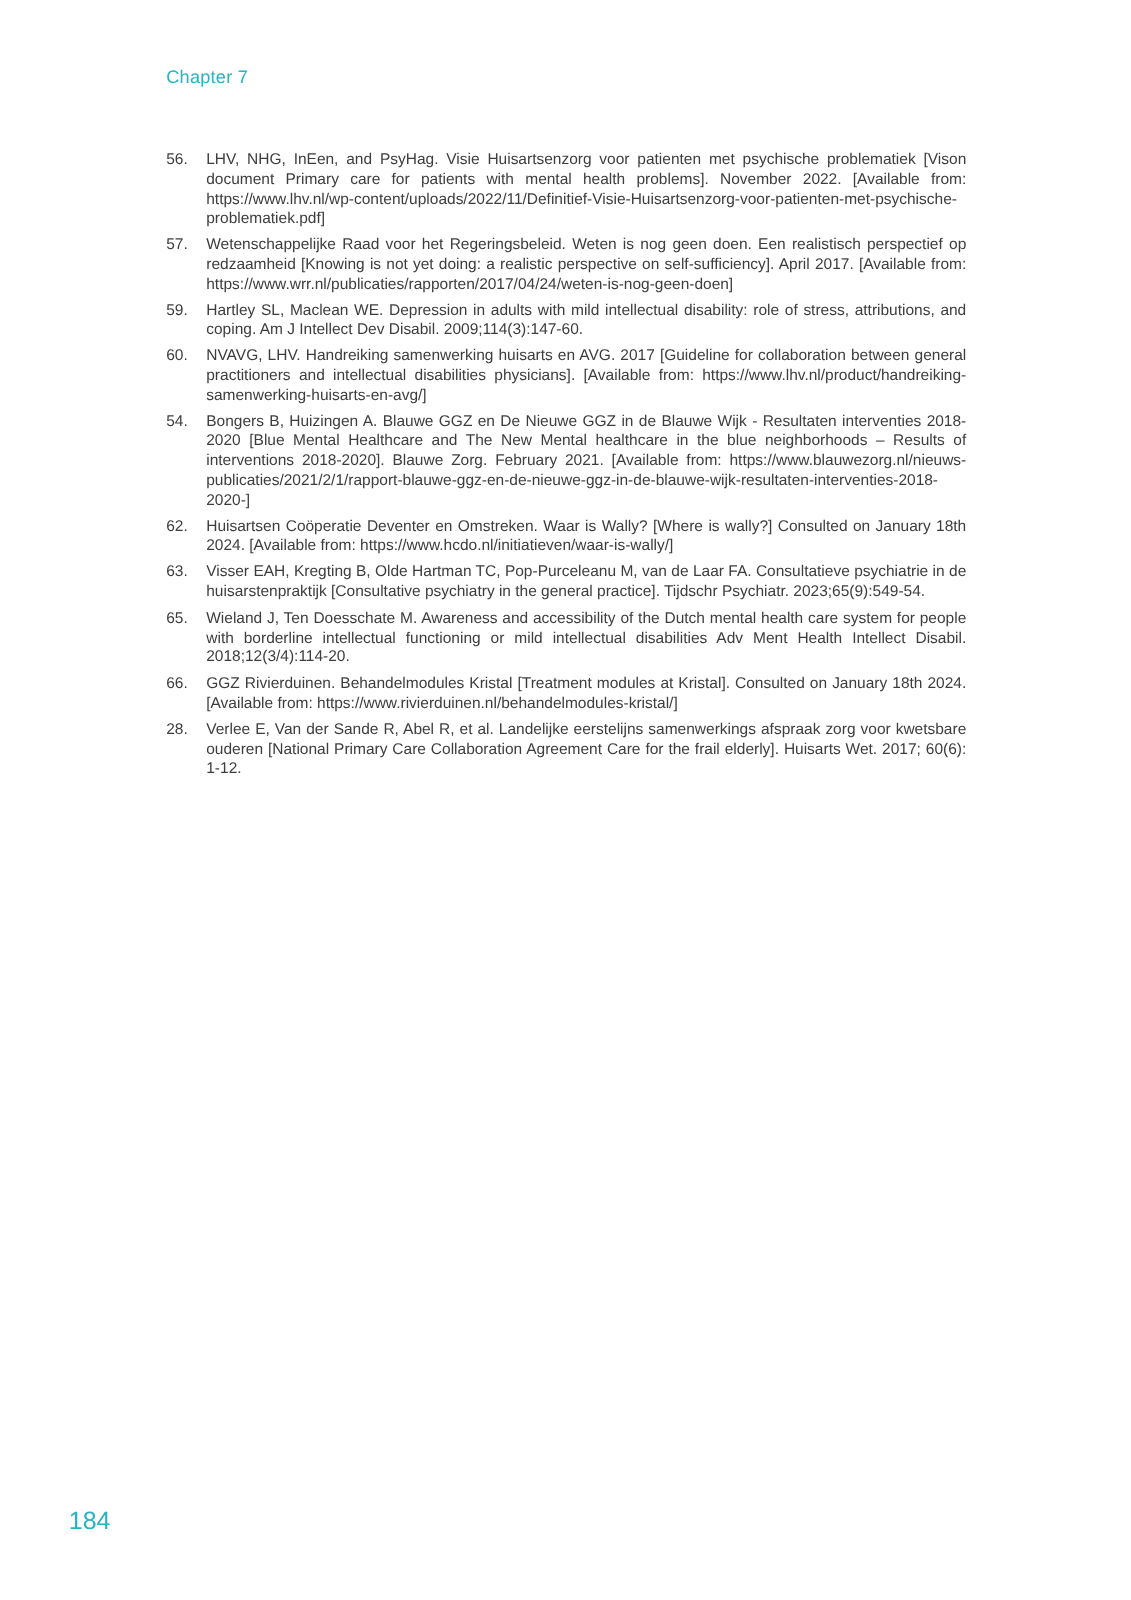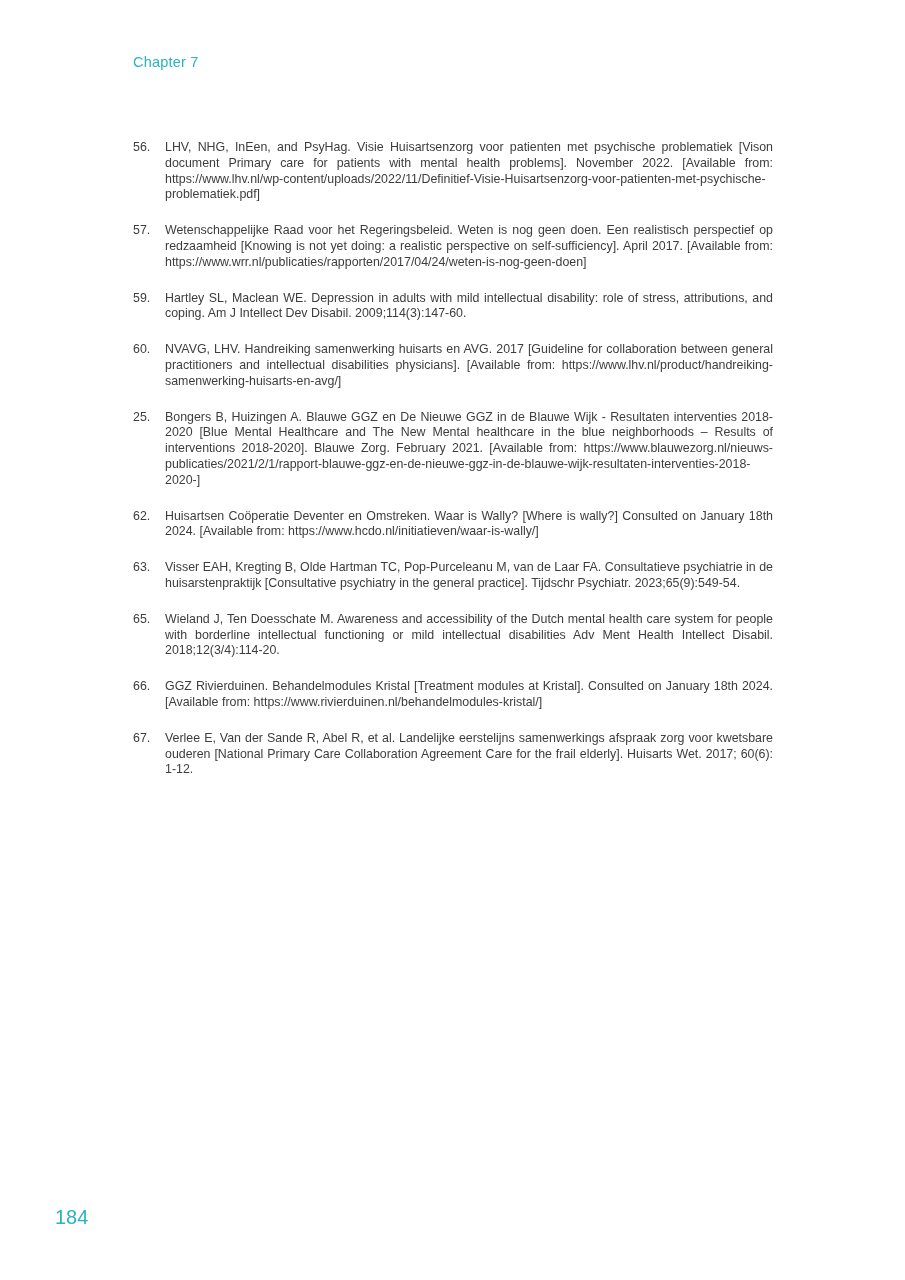--- a/index.html
+++ b/index.html
@@ -29,21 +29,20 @@
     left: 133px;
     top: 120px;
     width: 640px;
     color: #3d3d3d;
     font-size: 12.4px;
     line-height: 15.8px;
   }
   .ref-item {
     display: flex;
     margin-bottom: 5px;
-    margin-top: 20px;
   }
   .ref-num {
     flex: 0 0 32px;
   }
   .ref-text {
     flex: 1;
     text-align: justify;
     overflow-wrap: break-word;
     word-break: break-word;
   }
@@ -71,39 +70,39 @@
       </div>
       <div class="ref-item">
         <span class="ref-num">59.</span>
         <div class="ref-text">Hartley SL, Maclean WE. Depression in adults with mild intellectual disability: role of stress, attributions, and coping. Am J Intellect Dev Disabil. 2009;114(3):147-60.</div>
       </div>
       <div class="ref-item">
         <span class="ref-num">60.</span>
         <div class="ref-text">NVAVG, LHV. Handreiking samenwerking huisarts en AVG. 2017 [Guideline for collaboration between general practitioners and intellectual disabilities physicians]. [Available from: https://www.lhv.nl/product/handreiking-samenwerking-huisarts-en-avg/]</div>
       </div>
       <div class="ref-item">
-        <span class="ref-num">25.</span>
+        <span class="ref-num">54.</span>
         <div class="ref-text">Bongers B, Huizingen A. Blauwe GGZ en De Nieuwe GGZ in de Blauwe Wijk - Resultaten interventies 2018-2020 [Blue Mental Healthcare and The New Mental healthcare in the blue neighborhoods – Results of interventions 2018-2020]. Blauwe Zorg. February 2021. [Available from: https://www.blauwezorg.nl/nieuws-publicaties/2021/2/1/rapport-blauwe-ggz-en-de-nieuwe-ggz-in-de-blauwe-wijk-resultaten-interventies-2018-2020-]</div>
       </div>
       <div class="ref-item">
         <span class="ref-num">62.</span>
         <div class="ref-text">Huisartsen Coöperatie Deventer en Omstreken. Waar is Wally? [Where is wally?] Consulted on January 18th 2024. [Available from: https://www.hcdo.nl/initiatieven/waar-is-wally/]</div>
       </div>
       <div class="ref-item">
         <span class="ref-num">63.</span>
         <div class="ref-text">Visser EAH, Kregting B, Olde Hartman TC, Pop-Purceleanu M, van de Laar FA. Consultatieve psychiatrie in de huisarstenpraktijk [Consultative psychiatry in the general practice]. Tijdschr Psychiatr. 2023;65(9):549-54.</div>
       </div>
       <div class="ref-item">
         <span class="ref-num">65.</span>
         <div class="ref-text">Wieland J, Ten Doesschate M. Awareness and accessibility of the Dutch mental health care system for people with borderline intellectual functioning or mild intellectual disabilities Adv Ment Health Intellect Disabil. 2018;12(3/4):114-20.</div>
       </div>
       <div class="ref-item">
         <span class="ref-num">66.</span>
         <div class="ref-text">GGZ Rivierduinen. Behandelmodules Kristal [Treatment modules at Kristal]. Consulted on January 18th 2024. [Available from: https://www.rivierduinen.nl/behandelmodules-kristal/]</div>
       </div>
       <div class="ref-item">
-        <span class="ref-num">67.</span>
+        <span class="ref-num">28.</span>
         <div class="ref-text">Verlee E, Van der Sande R, Abel R, et al. Landelijke eerstelijns samenwerkings afspraak zorg voor kwetsbare ouderen [National Primary Care Collaboration Agreement Care for the frail elderly]. Huisarts Wet. 2017; 60(6): 1-12.</div>
       </div>
     </div>
 
   <div class="page-number" style="color: rgb(41, 178, 195);">184</div>
 </div>
 
 </body></html>

